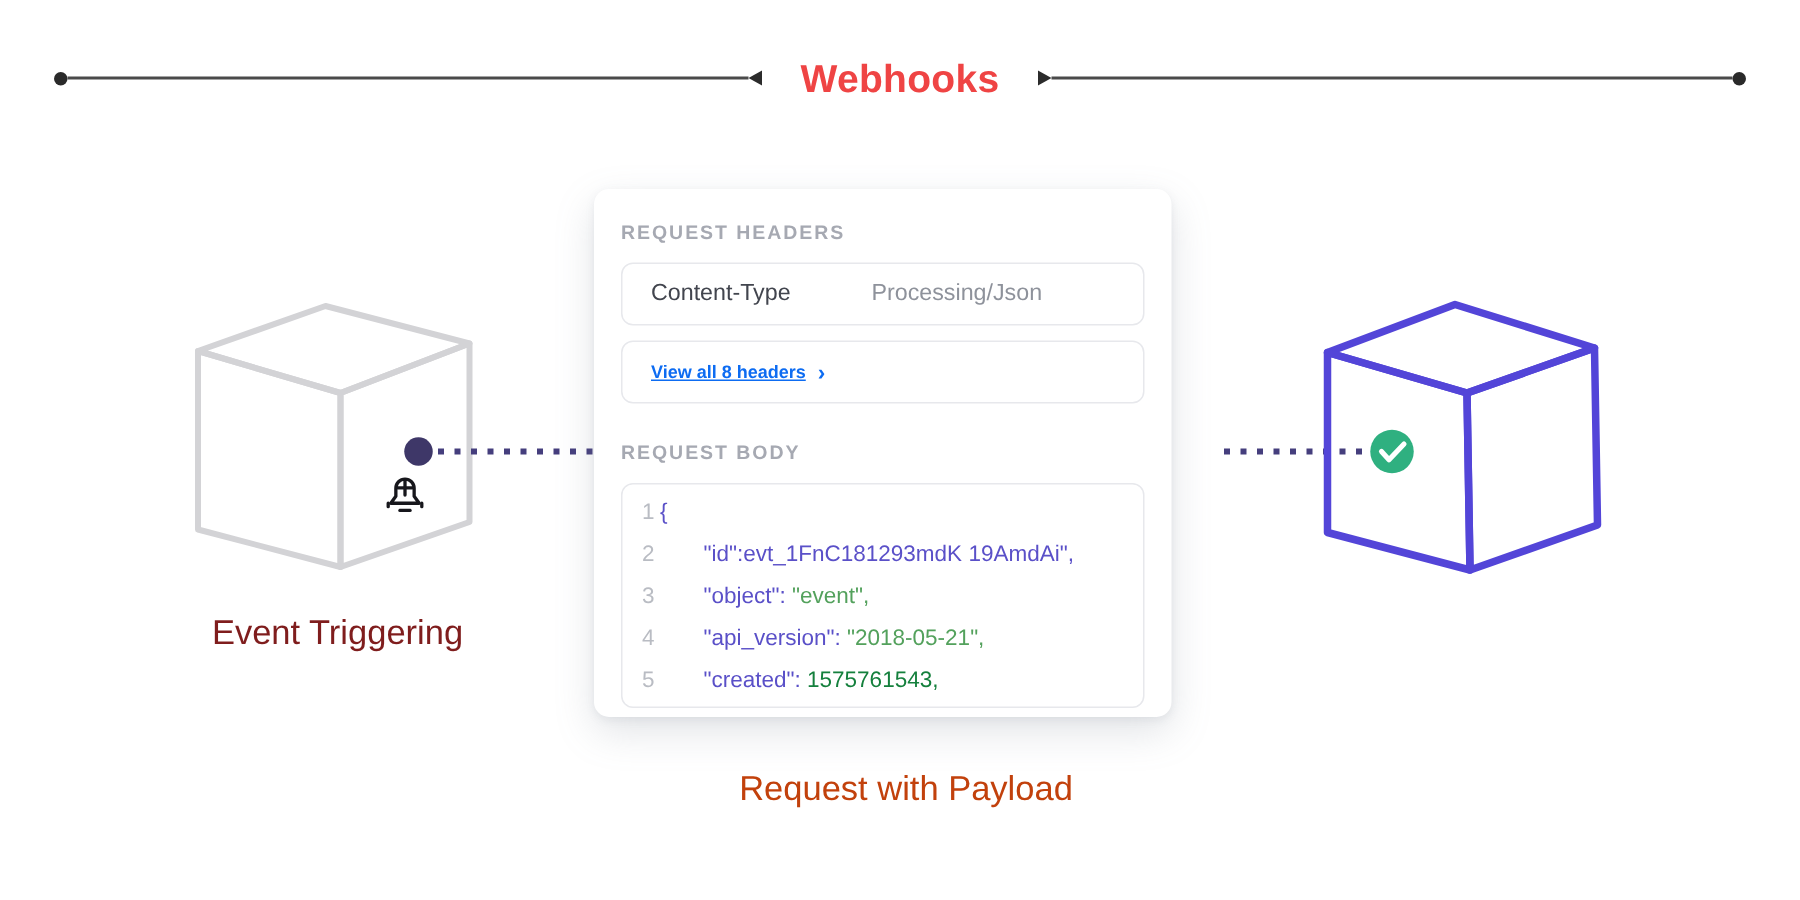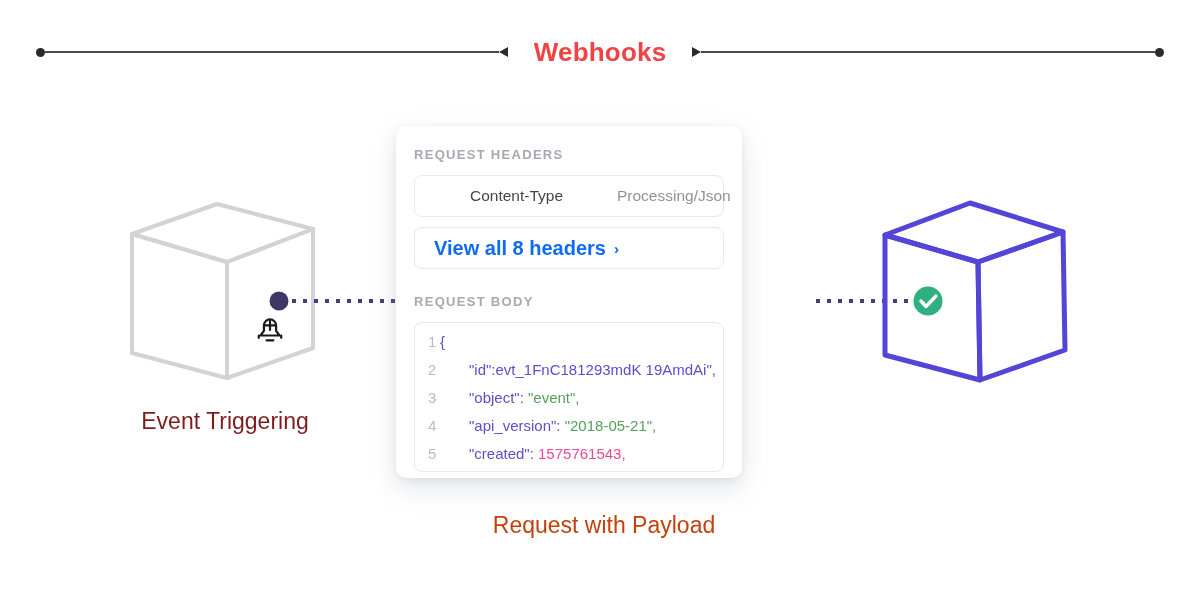--- a/index.html
+++ b/index.html
@@ -26,42 +26,42 @@
 
   
   .node-label { position:absolute; width:320px; text-align:center;
                 color:#7f1d1d; font-size:23px; font-weight:500; }
   .label-left  { left:65px;  top:408px; }
   .label-right { left:817px; top:408px; }
   .caption { position:absolute; left:444px; top:512px; width:320px; text-align:center;
              color:#c2410c; font-size:23px; font-weight:500; }
 
   
-  .card { position:absolute; left:396px; top:126px; width:346px; height:352px;
+  .card { position:absolute; left:396px; top:126px; width:385px; height:352px;
           background:#ffffff; border-radius:10px; padding:21px 18px 18px;
           box-shadow:0 10px 26px rgba(125,130,145,.22), 0 2px 6px rgba(125,130,145,.12); }
   .section-label { font-size:13px; font-weight:700; letter-spacing:1.3px;
                    color:#a6a9b2; margin-bottom:13px; }
   .row { height:42px; border:1px solid #e7e8ec; border-radius:8px;
          display:flex; align-items:center; padding:0 19px; }
   .header-row { margin-bottom:10px; }
-  .h-name  { color:#42454e; font-size:15.5px; width:147px; flex:none;margin-left:36px; }
+  .h-name  { color:#42454e; font-size:15.5px; width:147px; flex:none; }
   .h-value { color:#8e929b; font-size:15.5px; }
   .link-row { margin-bottom:25px; cursor:pointer; }
-  .link-text    { color:#0d6cf2; font-weight:700; font-size:20px; }
+  .link-text    { color:#0d6cf2; font-weight:700; font-size:12px;text-decoration:underline; }
   .link-chevron { color:#0d6cf2; font-weight:700; font-size:15px; margin-left:8px; }
   .code-block { border:1px solid #e7e8ec; border-radius:8px; height:150px;
                 padding:5px 0; font-size:15px; line-height:28px; overflow:hidden; }
   .code-line { display:flex; white-space:pre; }
   .ln  { color:#b9bcc3; width:25px; padding-left:13px; flex:none; }
   .seg { }
   .ind { padding-left:29px; }
   .tok-key    { color:#5a50c8; }
   .tok-string { color:#53a15c; }
-  .tok-number { color:#ec4899; }
+  .tok-number { color:#15803d; }
 </style>
 </head>
 <body>
 
 <div class="canvas">
 
   <div class="header">
     <span class="end-dot"></span>
     <span class="hline"></span>
     <span class="tri tri-left"></span>

